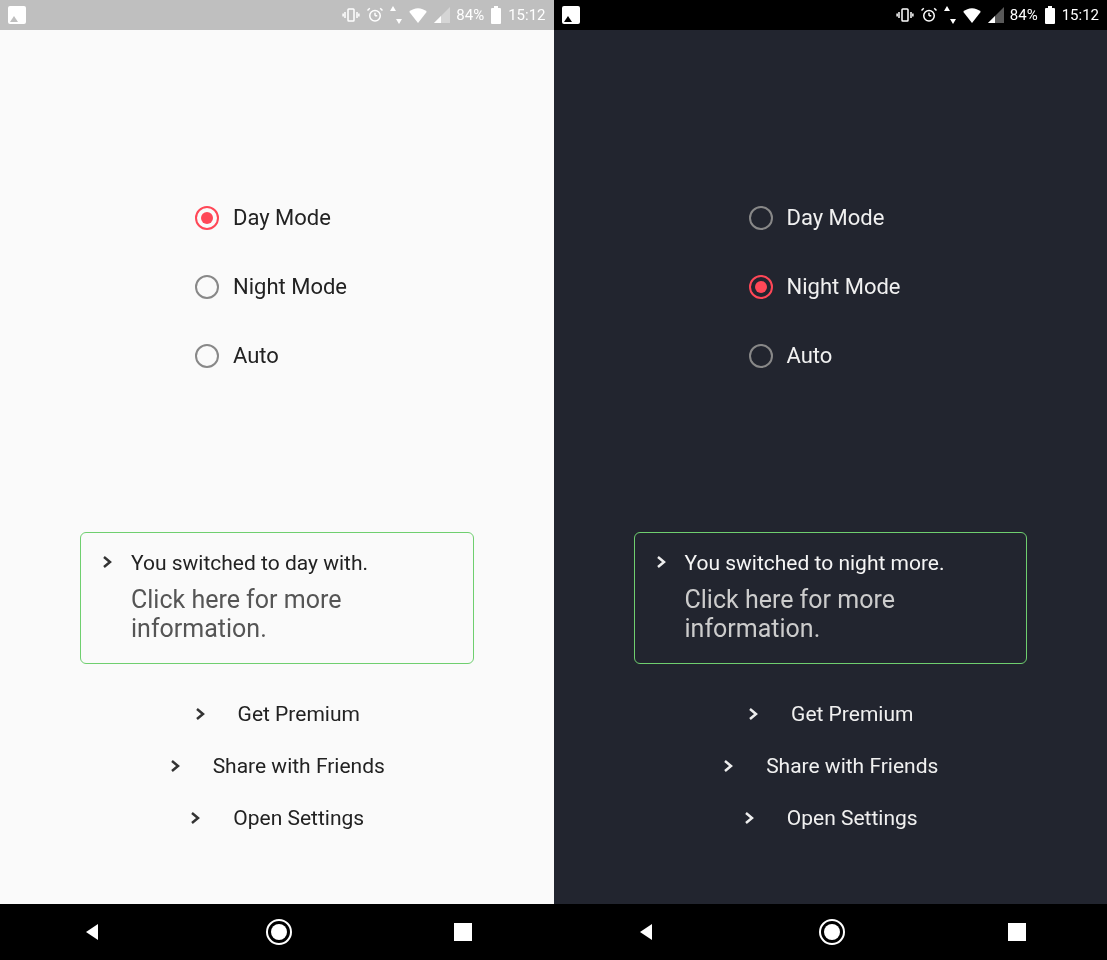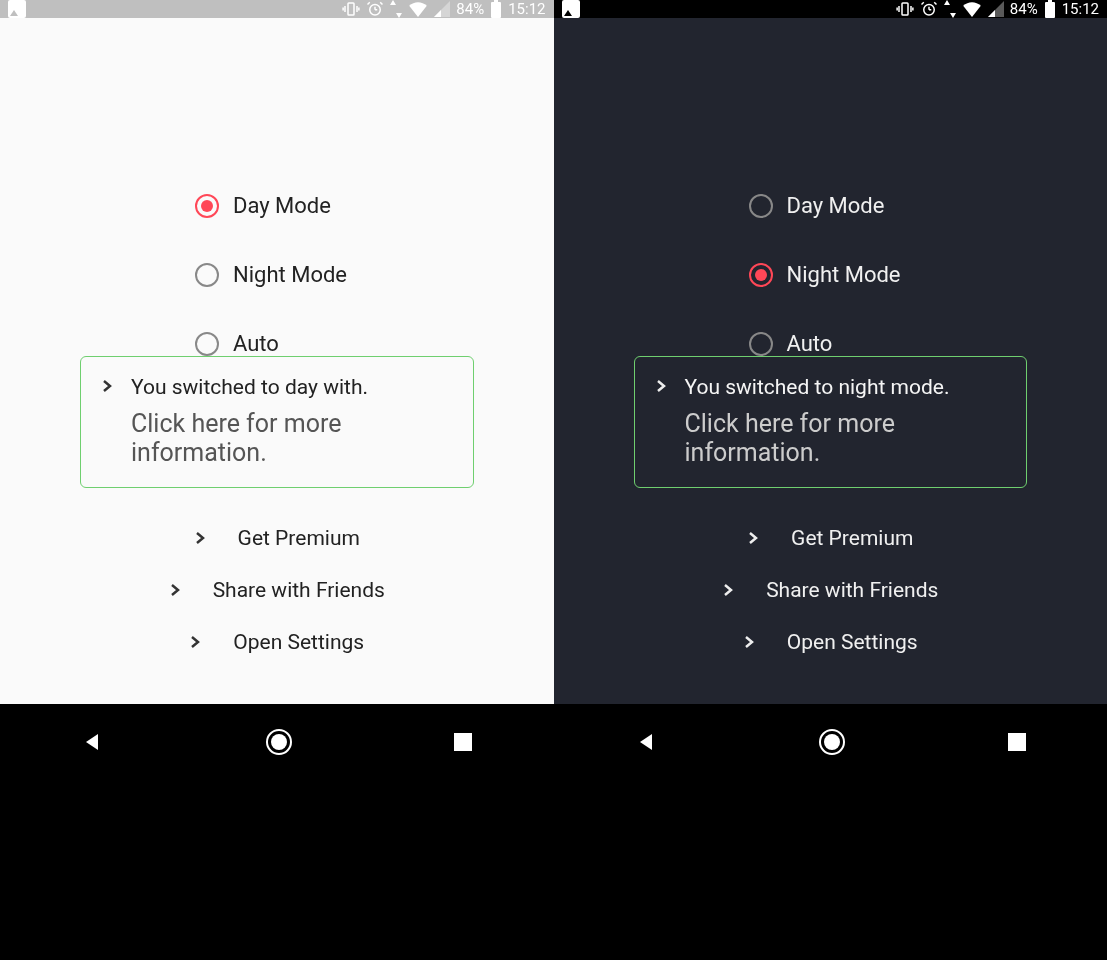--- a/index.html
+++ b/index.html
@@ -5,21 +5,21 @@
   * { box-sizing: border-box; margin: 0; padding: 0; }
   body {
     font-family: Roboto, -apple-system, "Helvetica Neue", Arial, sans-serif;
     width: 1107px;
     height: 960px;
     display: flex;
     background: #000;
   }
   .phone {
     width: 553.5px;
-    height: 704px;
+    height: 960px;
     display: flex;
     flex-direction: column;
     position: relative;
   }
   .phone.light { background: #fafafa; color: #222; }
   .phone.dark  { background: #22252f; color: #eee; }
 
   
   .statusbar {
     height: 30px;
@@ -318,21 +318,21 @@
     </div>
 
     <div class="links">
       <div class="notice">
         <span class="chev">
           <svg width="12" height="14" viewBox="0 0 10 14" fill="none" stroke="#eee" stroke-width="2.5">
               <polyline points="2,2 8,7 2,12"></polyline>
             </svg>
         </span>
         <div class="text">
-          <div class="line1">You switched to night mode.</div>
+          <div class="line1">You switched to night more.</div>
           <div class="line2">Click here for more information.</div>
         </div>
       </div>
 
       <div class="link-row">
         <span class="chev">
           <svg width="12" height="14" viewBox="0 0 10 14" fill="none" stroke="#eee" stroke-width="2.5">
               <polyline points="2,2 8,7 2,12"></polyline>
             </svg>
         </span>

